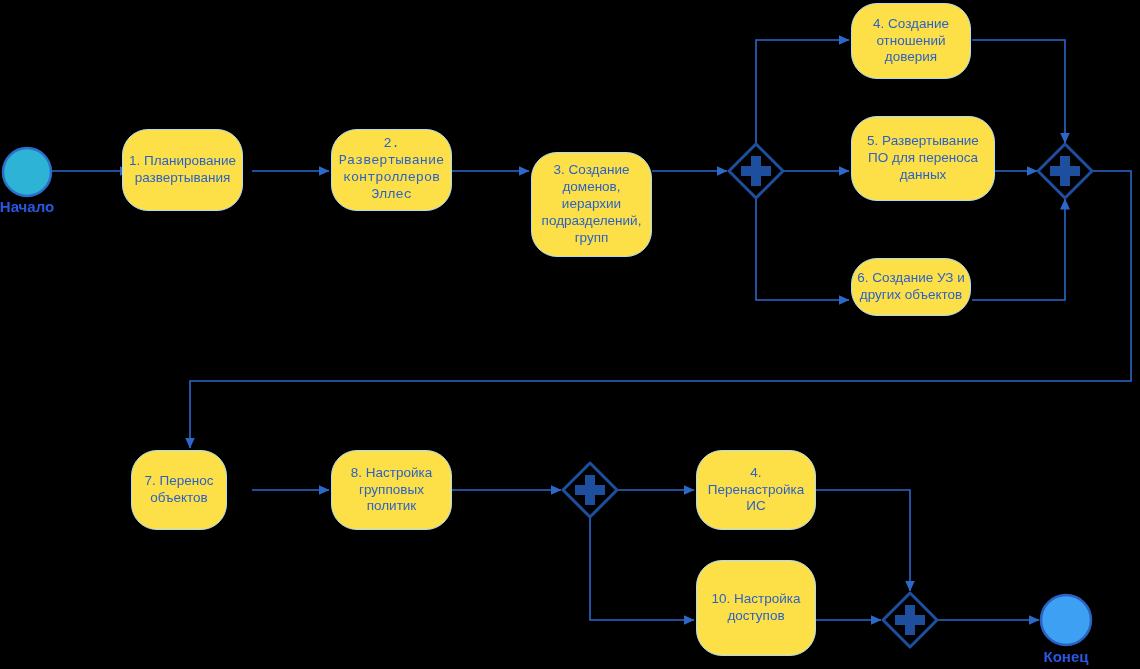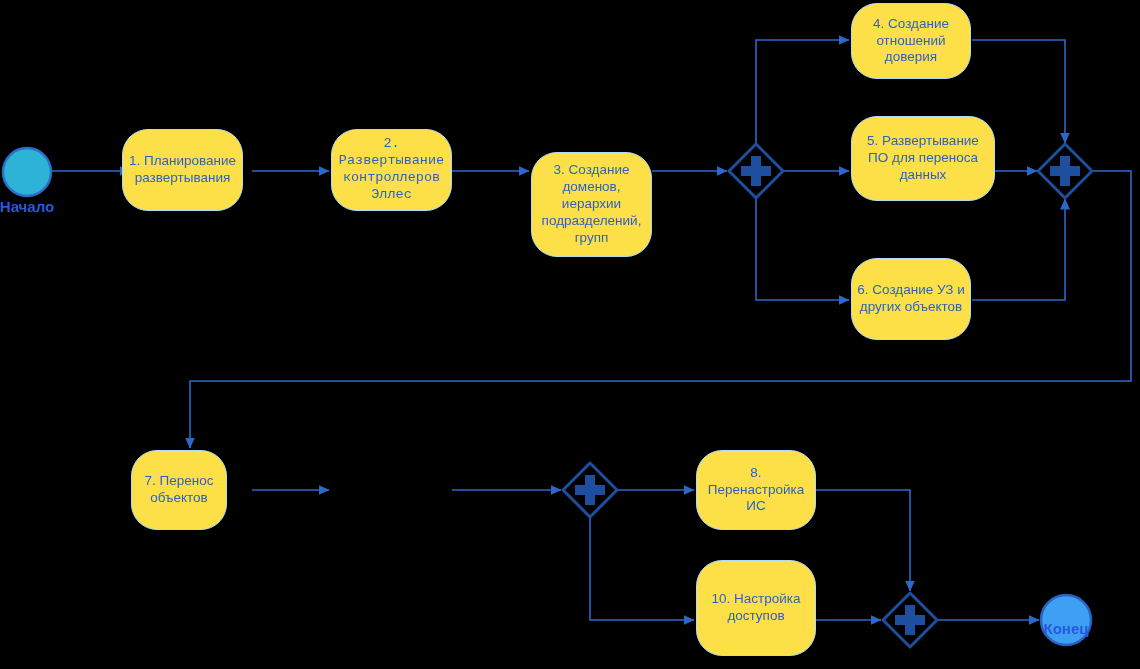--- a/index.html
+++ b/index.html
@@ -125,29 +125,32 @@
   </div>
   <div class="task" style="left:531px; top:127px; width:121px; height:105px;margin-top:25px;">
     <span>3. Создание доменов, иерархии подразделений, групп</span>
   </div>
   <div class="task" style="left:851px; top:3px; width:120px; height:76px;">
     <span>4. Создание отношений доверия</span>
   </div>
   <div class="task" style="left:851px; top:116px; width:144px; height:85px;">
     <span>5. Развертывание ПО для переноса данных</span>
   </div>
-  <div class="task" style="left:851px; top:258px; width:120px; height:82px;">
+  <div class="task" style="left:851px; top:258px; width:120px; height:58px;">
     <span>6. Создание УЗ и других объектов</span>
   </div>
   <div class="task" style="left:131px; top:450px; width:96px; height:80px;">
     <span>7. Перенос объектов</span>
   </div>
+  <div class="task" style="left:331px; top:450px; width:121px; height:80px;">
+    <span>8. Настройка групповых политик</span>
+  </div>
   <div class="task" style="left:696px; top:450px; width:120px; height:80px;">
-    <span>8. Перенастройка ИС</span>
+    <span>4. Перенастройка ИС</span>
   </div>
   <div class="task" style="left:696px; top:560px; width:120px; height:96px;">
     <span>10. Настройка доступов</span>
   </div>
 
   <div class="event-label" style="left:-18px; top:198px;">Начало</div>
-  <div class="event-label" style="left:1021px; top:620px;text-align:center;">Конец</div>
+  <div class="event-label" style="left:1021px; top:648px;text-align:center;">Конец</div>
 
 </div>
 
 </body></html>

